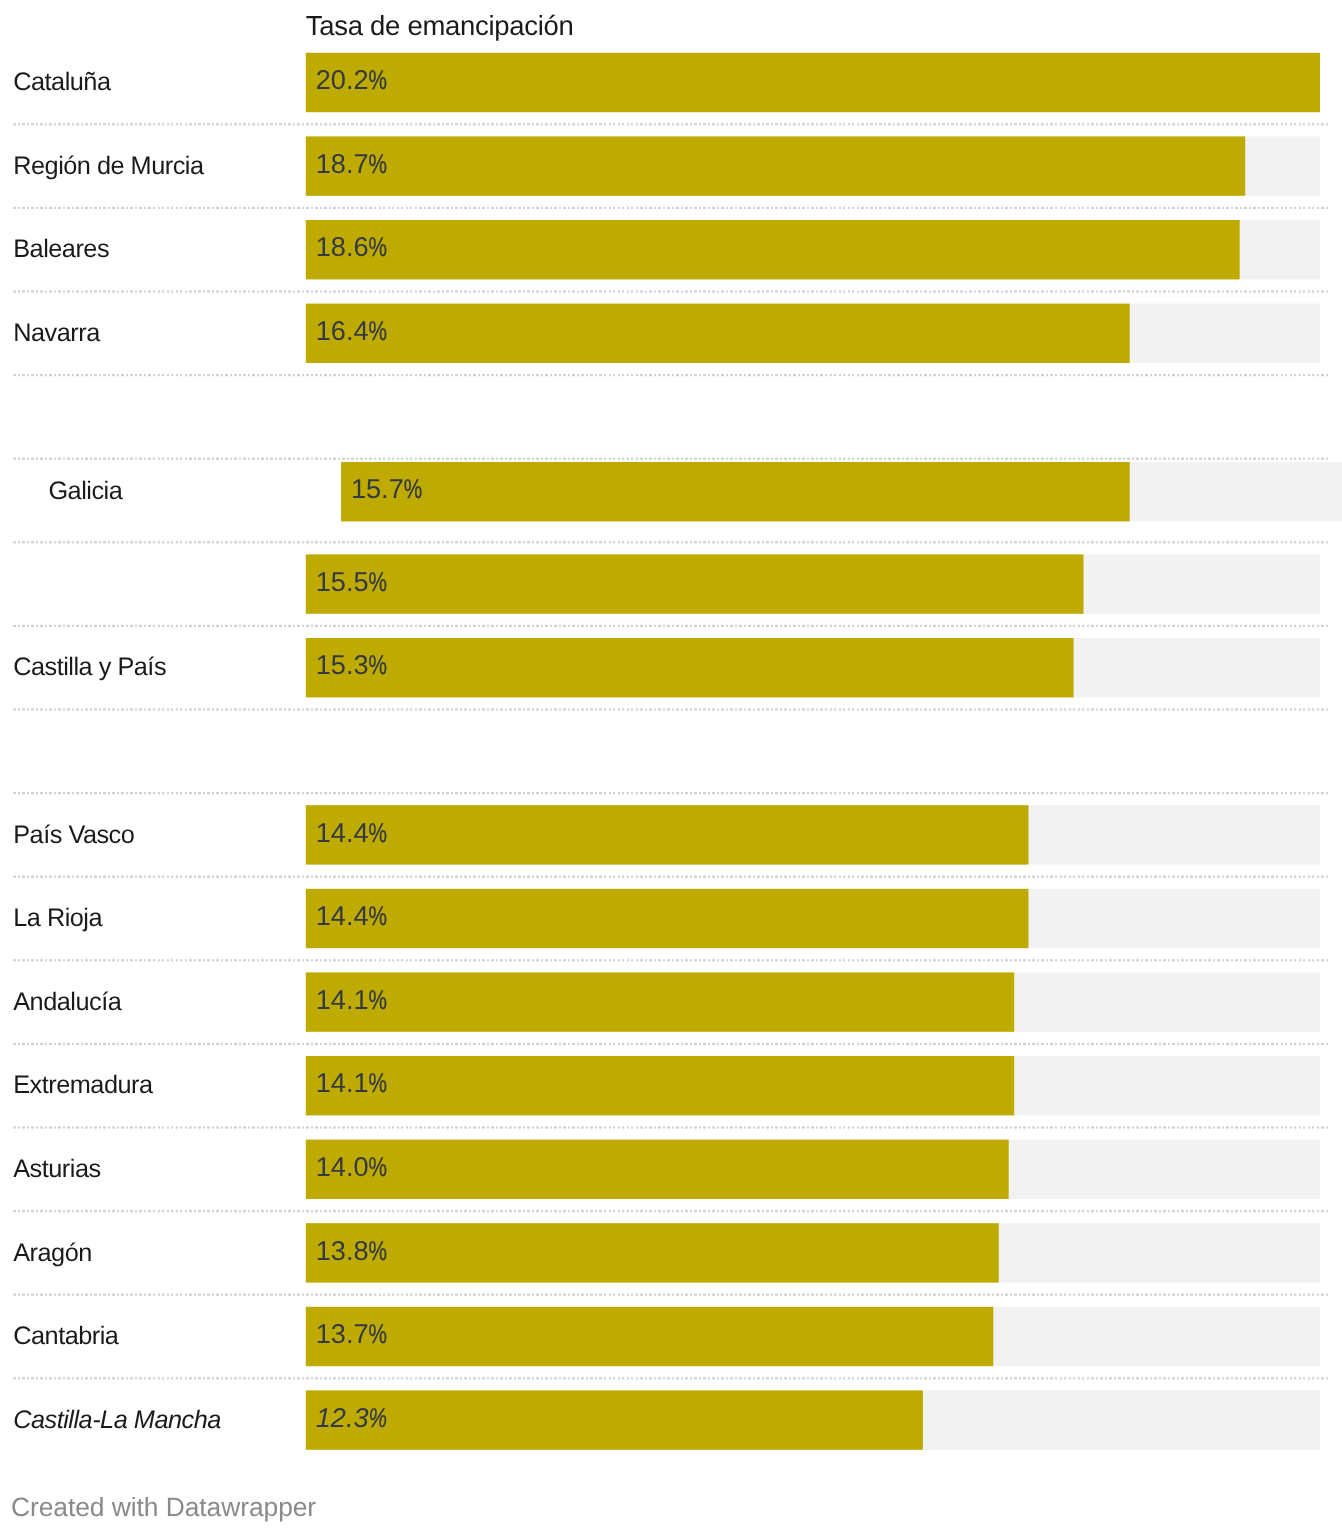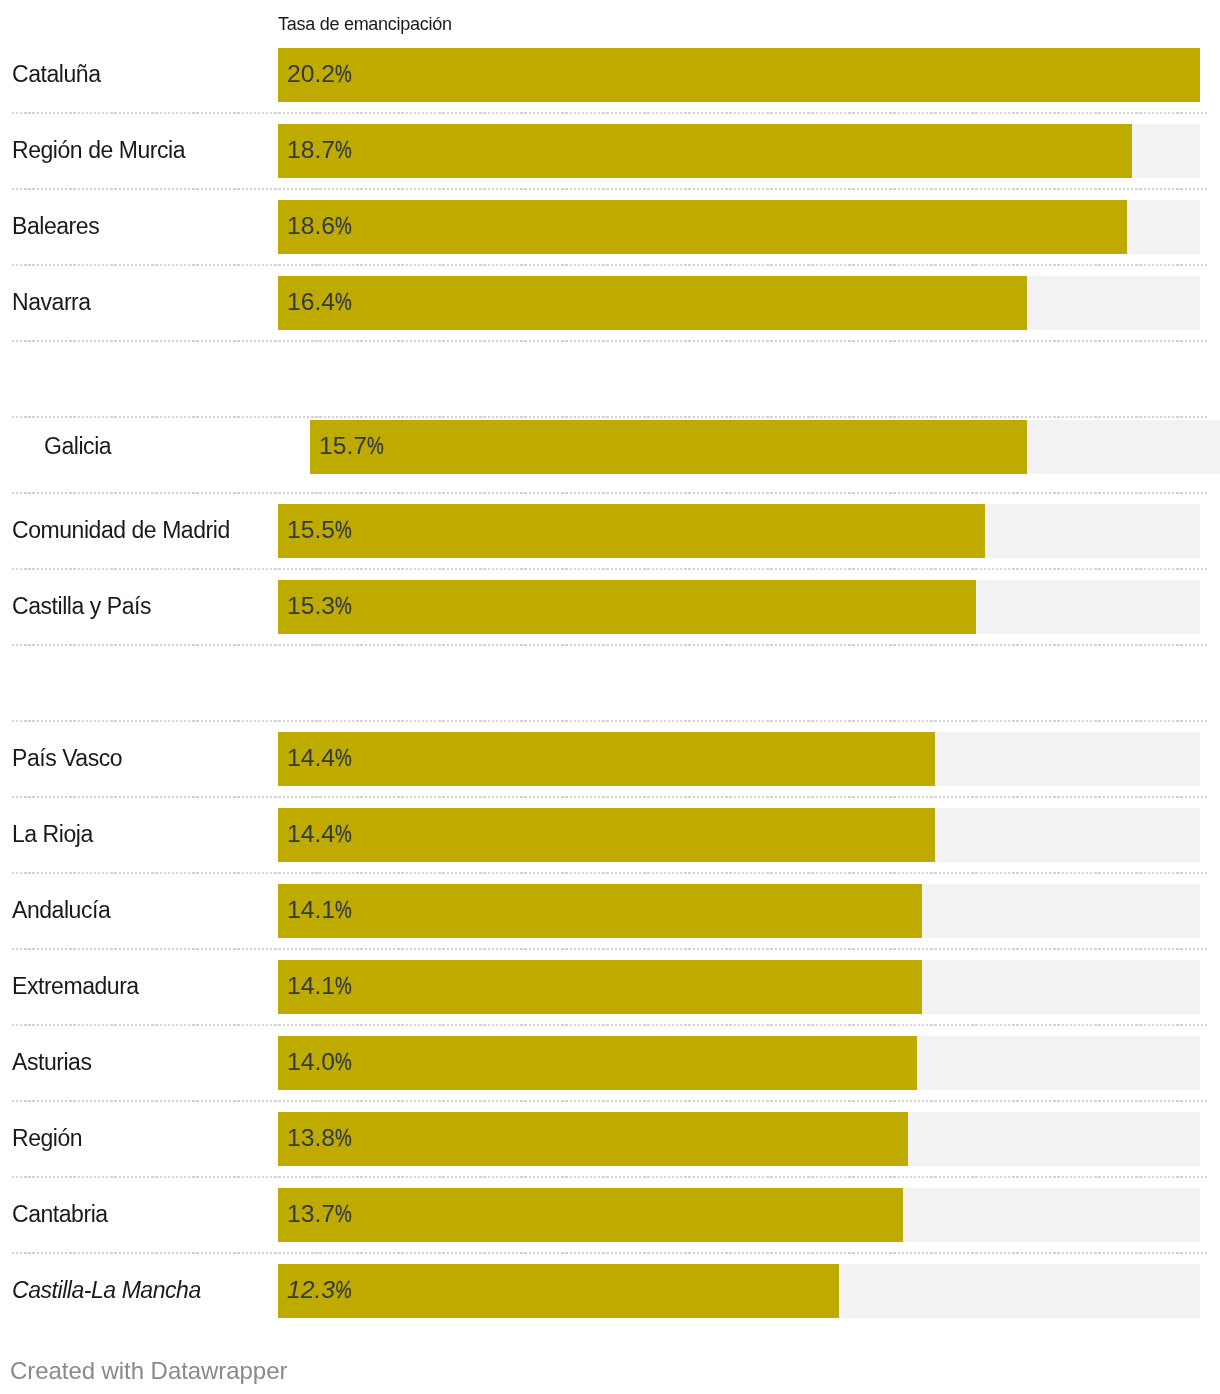--- a/index.html
+++ b/index.html
@@ -7,21 +7,21 @@
   body{
     width:1220px;height:1394px;overflow:hidden;
     font-family:"Liberation Sans",sans-serif;
     -webkit-font-smoothing:antialiased;
   }
   .chart{position:relative;width:1220px;height:1394px;background:#fff;}
 
   
   .col-header{
     position:absolute;left:278.4px;top:0;height:46px;line-height:48px;
-    font-size:18px;letter-spacing:-0.27px;color:#1a1a1a;
+    font-size:25px;letter-spacing:-0.27px;color:#1a1a1a;
     white-space:nowrap;will-change:transform;
   }
 
   
   .rows{position:absolute;left:0;top:0;width:1220px;height:1330px;}
   .row{position:absolute;left:0;width:1220px;height:54px;}
 
   .row-label{
     position:absolute;left:11.9px;top:0;height:54px;line-height:52px;
     font-size:23px;letter-spacing:-0.45px;color:#1a1a1a;
@@ -96,21 +96,20 @@
       <div class="sep" style="top: 416px;"></div>
       <div class="row" style="top: 420px; margin-left: 32px;">
         <div class="row-label">Galicia</div>
         <div class="track">
           <div class="bar" style="width: 716.604px;"></div>
           <div class="val">15.7<span class="pct">%</span></div>
         </div>
       </div>
       <div class="sep" style="top: 492px;"></div>
       <div class="row" style="top: 504px;">
-        <div class="row-label">Comunidad de Madrid</div>
         <div class="track">
           <div class="bar" style="width: 707.475px;"></div>
           <div class="val">15.5<span class="pct">%</span></div>
         </div>
       </div>
       <div class="sep" style="top: 568px;"></div>
       <div class="row" style="top: 580px;">
         <div class="row-label">Castilla y País</div>
         <div class="track">
           <div class="bar" style="width: 698.347px;"></div>
@@ -153,21 +152,21 @@
       <div class="sep" style="top: 1024px;"></div>
       <div class="row" style="top: 1036px;">
         <div class="row-label">Asturias</div>
         <div class="track">
           <div class="bar" style="width: 639.01px;"></div>
           <div class="val">14.0<span class="pct">%</span></div>
         </div>
       </div>
       <div class="sep" style="top: 1100px;"></div>
       <div class="row" style="top: 1112px;">
-        <div class="row-label">Región</div>
+        <div class="row-label">Aragón</div>
         <div class="track">
           <div class="bar" style="width: 629.881px;"></div>
           <div class="val">13.8<span class="pct">%</span></div>
         </div>
       </div>
       <div class="sep" style="top: 1176px;"></div>
       <div class="row" style="top: 1188px;">
         <div class="row-label">Cantabria</div>
         <div class="track">
           <div class="bar" style="width: 625.317px;"></div>

